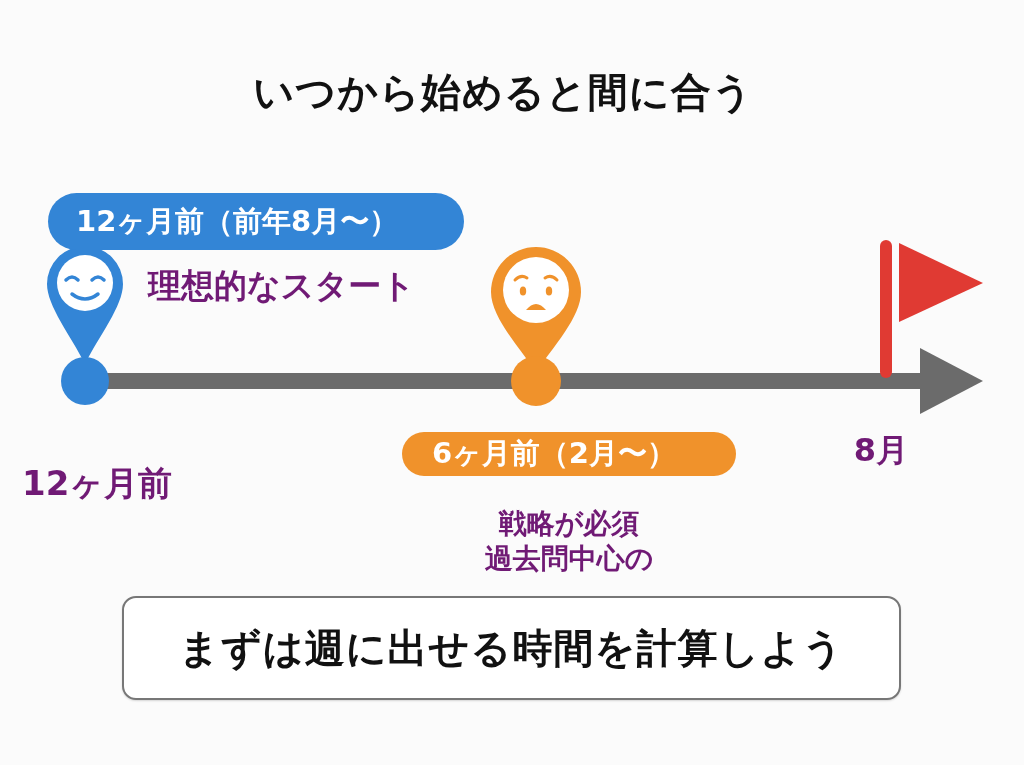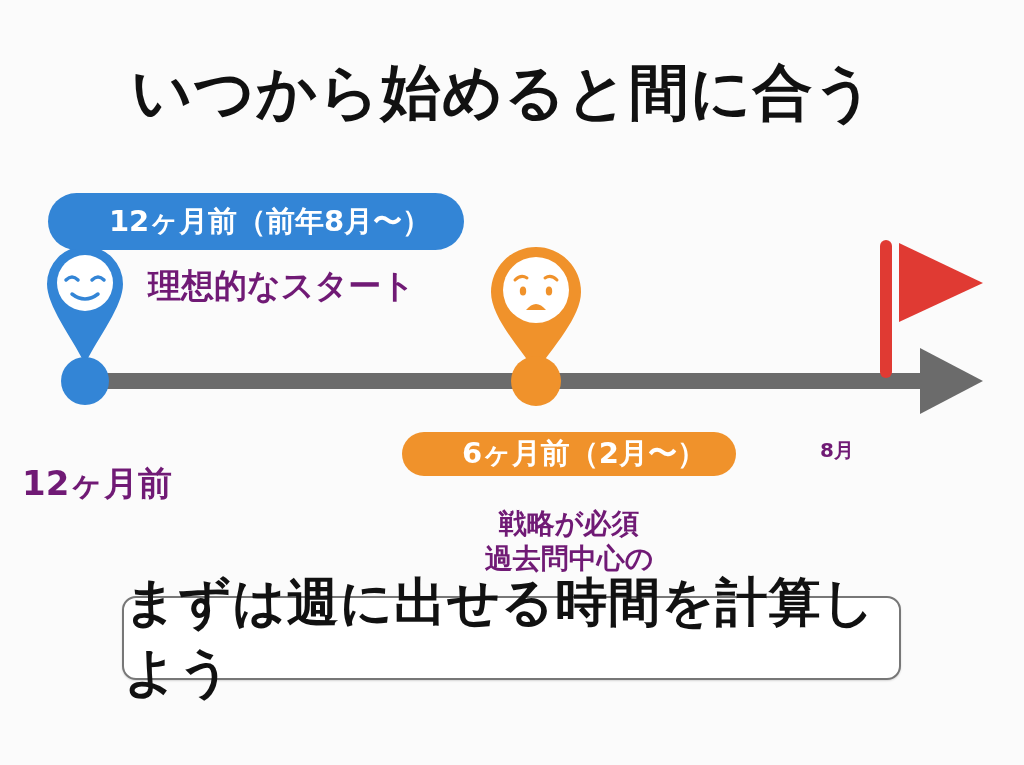--- a/index.html
+++ b/index.html
@@ -5,50 +5,50 @@
   html, body { margin:0; padding:0; }
   body {
     width:1024px; height:765px; position:relative; overflow:hidden;
     background:#fbfbfb;
     font-family:"DejaVu Sans","Liberation Sans",sans-serif;
     color:#111;
   }
   .abs { position:absolute; }
   .title {
     left:0; top:52px; width:1007px; text-align:center;
-    font-size:60px; font-weight:bold; letter-spacing:1px; line-height:80px;
+    font-size:40px; font-weight:bold; letter-spacing:1px; line-height:80px;
   }
   .pill {
     border-radius:30px; color:#fff; font-weight:bold;
-    display:flex; align-items:center; box-sizing:border-box;justify-content:center;
+    display:flex; align-items:center; box-sizing:border-box;
   }
   .pill-blue {
     left:48px; top:193px; width:416px; height:57px;
     background:var(--blue); font-size:29px; padding-left:28px;
   }
   .pill-orange {
     left:402px; top:432px; width:334px; height:44px;
     background:var(--orange); font-size:29px; padding-left:30px;
   }
   .bold-label { font-weight:bold; color:#701a75; }
   .label-ideal { left:148px; top:264px; font-size:33px; line-height:44px; }
   .label-12 { left:22px; top:432px; font-size:34px; line-height:46px;margin-top:28px; }
   .label-6note {
     left:402px; top:506px; width:334px; text-align:center;
     font-size:28px; line-height:35px;
   }
   .label-exam {
-    left:820px; top:430px; width:186px; text-align:left;
-    font-size:20px; line-height:40px;
+    left:788px; top:430px; width:186px; text-align:center;
+    font-size:32px; line-height:40px;
   }
   .callout {
-    left:122px; top:596px; width:779px; height:84px; box-sizing:border-box;
+    left:122px; top:596px; width:779px; height:104px; box-sizing:border-box;
     border:2.5px solid #777; border-radius:14px; background:#fff;
     display:flex; align-items:center; justify-content:center;
-    font-size:52px; font-weight:bold; letter-spacing:1px;
+    font-size:40px; font-weight:bold; letter-spacing:1px;
     box-shadow:0 1px 2px rgba(0,0,0,0.15);
   }
   svg.graphics { left:0; top:0; }
   :root { --blue:#3385D6; --orange:#F0922B; --red:#E03A33; --gray:#6B6B6B; }
 </style>
 </head>
 <body>
 
 <div class="abs title">いつから始めると間に合う</div>
 

